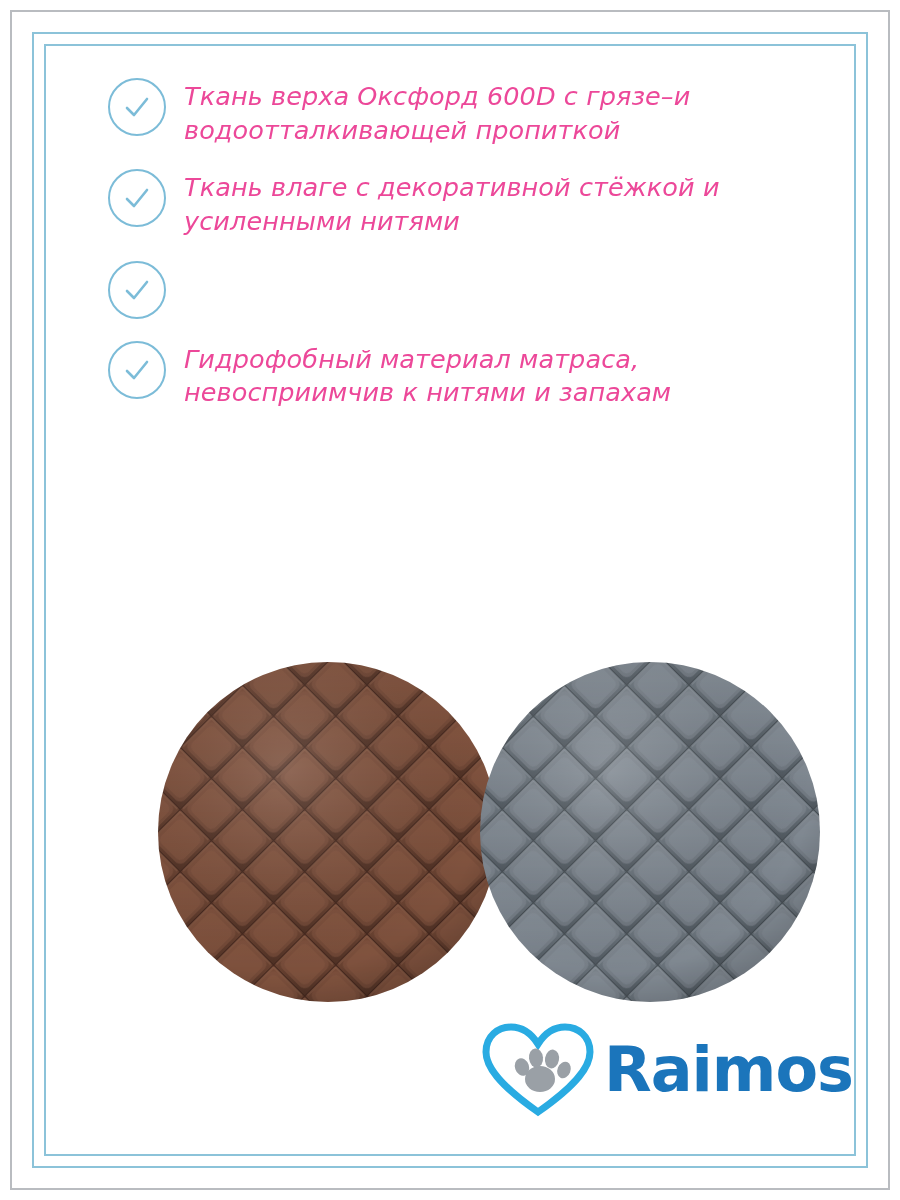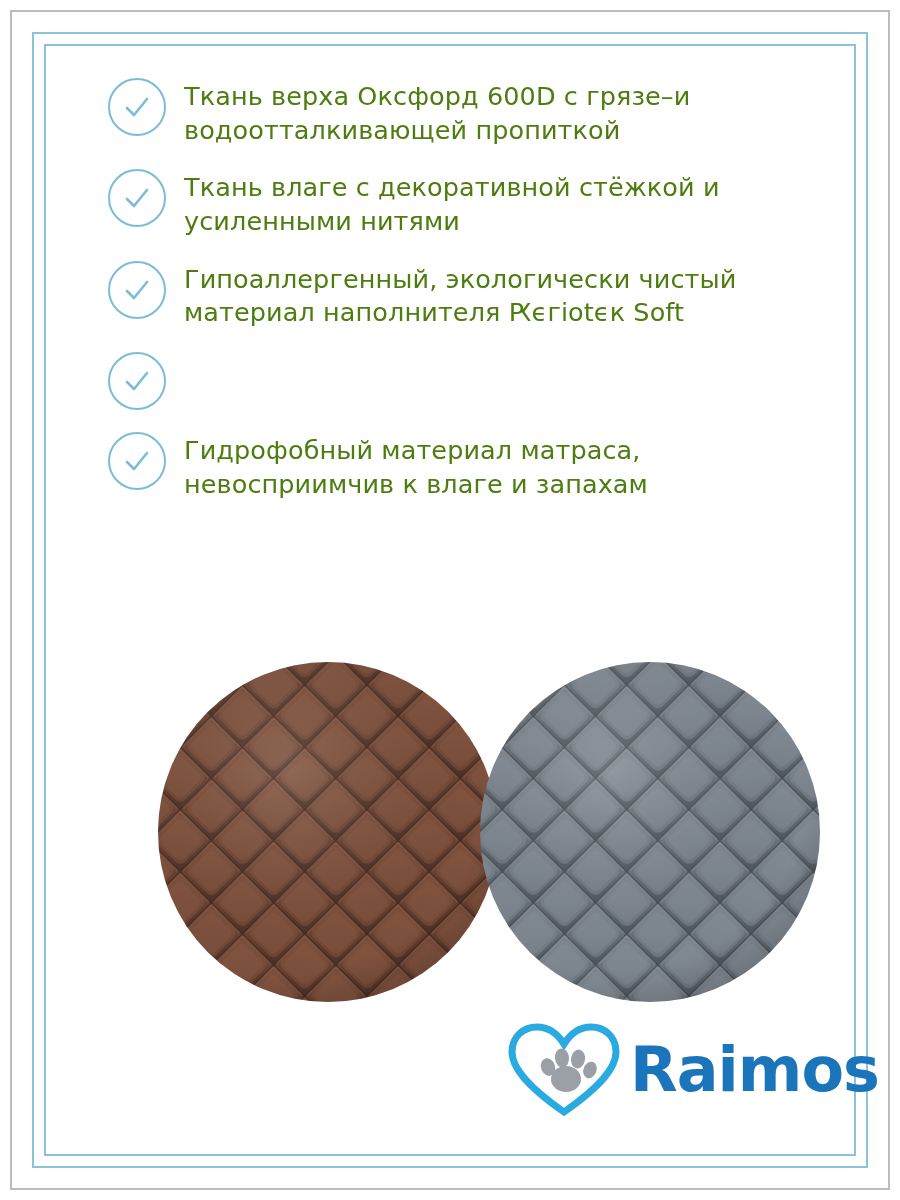--- a/index.html
+++ b/index.html
@@ -87,25 +87,26 @@
     display: flex;
     align-items: center;
     justify-content: center;
     box-sizing: border-box;
   }
   .check-icon svg { display: block; }
 
   .feature-text {
     font-size: 25.5px;
     line-height: 1.32;
-    color: #4d7c0f;
+    color: #ec4899;
     letter-spacing: 0.1px;
     padding-top: 4px;
     white-space: pre-line;
     font-weight: 400;
+    font-style: italic;
   }
 
   
   .swatches {
     position: absolute;
     left: 28px;
     top: 600px;
     width: 760px;
     height: 350px;
   }
@@ -120,21 +121,21 @@
   .swatch.right { left: 392px; top: 0; }
 
   .quilt {
     position: absolute;
     inset: -40px;
   }
 
   
   .logo-block {
     position: absolute;
-    left: 444px;
+    left: 418px;
     bottom: 22px;
     display: flex;
     align-items: center;
   }
   .logo-mark {
     position: relative;
     width: 120px;
     height: 96px;
     margin-right: 6px;
   }
@@ -173,46 +174,37 @@
       <div class="feature">
         <span class="check-icon">
           <svg width="34" height="34" viewBox="0 0 34 34">
             <polyline points="7,18 14,25 27,9" fill="none" stroke="#7cbcd8" stroke-width="2.6" stroke-linecap="round" stroke-linejoin="round"></polyline>
           </svg>
         </span>
         <span class="feature-text">Ткань влаге с декоративной стёжкой и
 усиленными нитями</span>
       </div>
 
-      <div class="feature">
-        <span class="check-icon">
-          <svg width="34" height="34" viewBox="0 0 34 34">
-            <polyline points="7,18 14,25 27,9" fill="none" stroke="#7cbcd8" stroke-width="2.6" stroke-linecap="round" stroke-linejoin="round"></polyline>
-          </svg>
-        </span>
-        <span class="feature-text">Гипоаллергенный, экологически чистый
-материал наполнителя Ԗϵгіotϵк Soft</span>
-      </div>
 
       <div class="feature">
         <span class="check-icon">
           <svg width="34" height="34" viewBox="0 0 34 34">
             <polyline points="7,18 14,25 27,9" fill="none" stroke="#7cbcd8" stroke-width="2.6" stroke-linecap="round" stroke-linejoin="round"></polyline>
           </svg>
         </span>
       </div>
 
       <div class="feature">
         <span class="check-icon">
           <svg width="34" height="34" viewBox="0 0 34 34">
             <polyline points="7,18 14,25 27,9" fill="none" stroke="#7cbcd8" stroke-width="2.6" stroke-linecap="round" stroke-linejoin="round"></polyline>
           </svg>
         </span>
         <span class="feature-text">Гидрофобный материал матраса,
-невосприимчив к влаге и запахам</span>
+невосприимчив к нитями и запахам</span>
       </div>
 
     </div>
 
     <div class="swatches">
 
       <div class="swatch left">
         <svg class="quilt" viewBox="0 0 420 420" preserveAspectRatio="none">
           <defs>
             <linearGradient id="brownBase" x1="0" y1="0" x2="1" y2="1">

